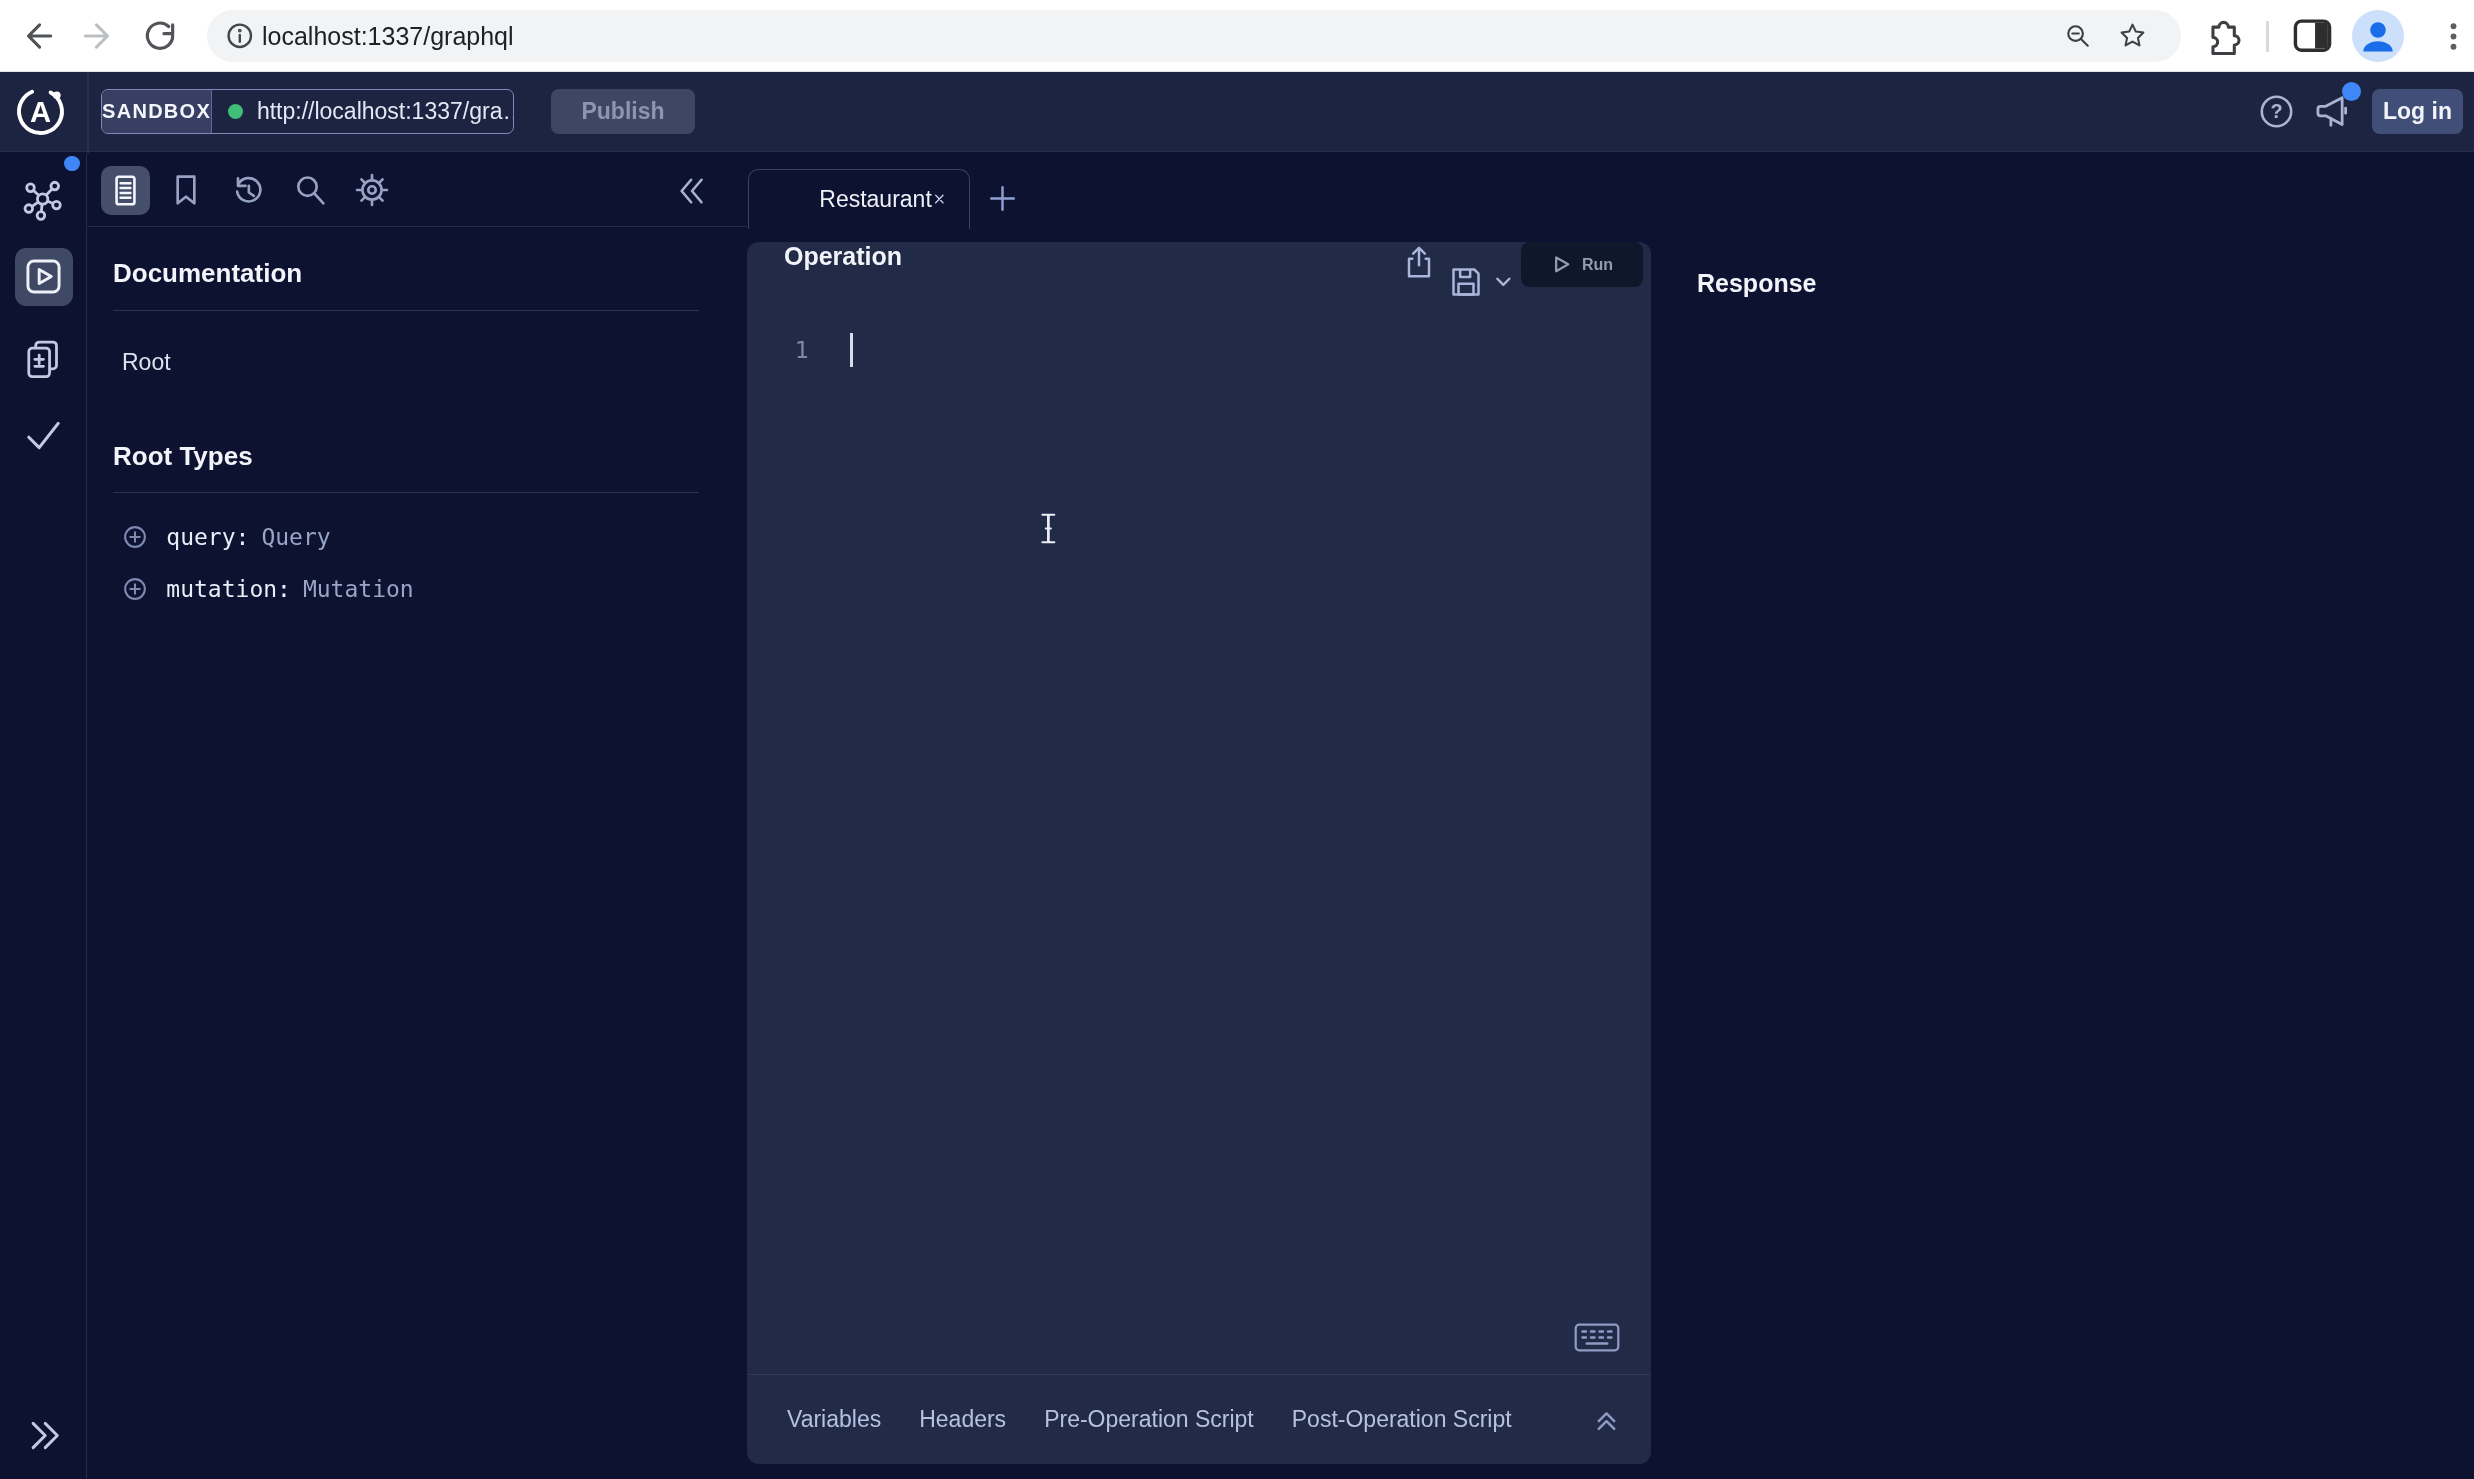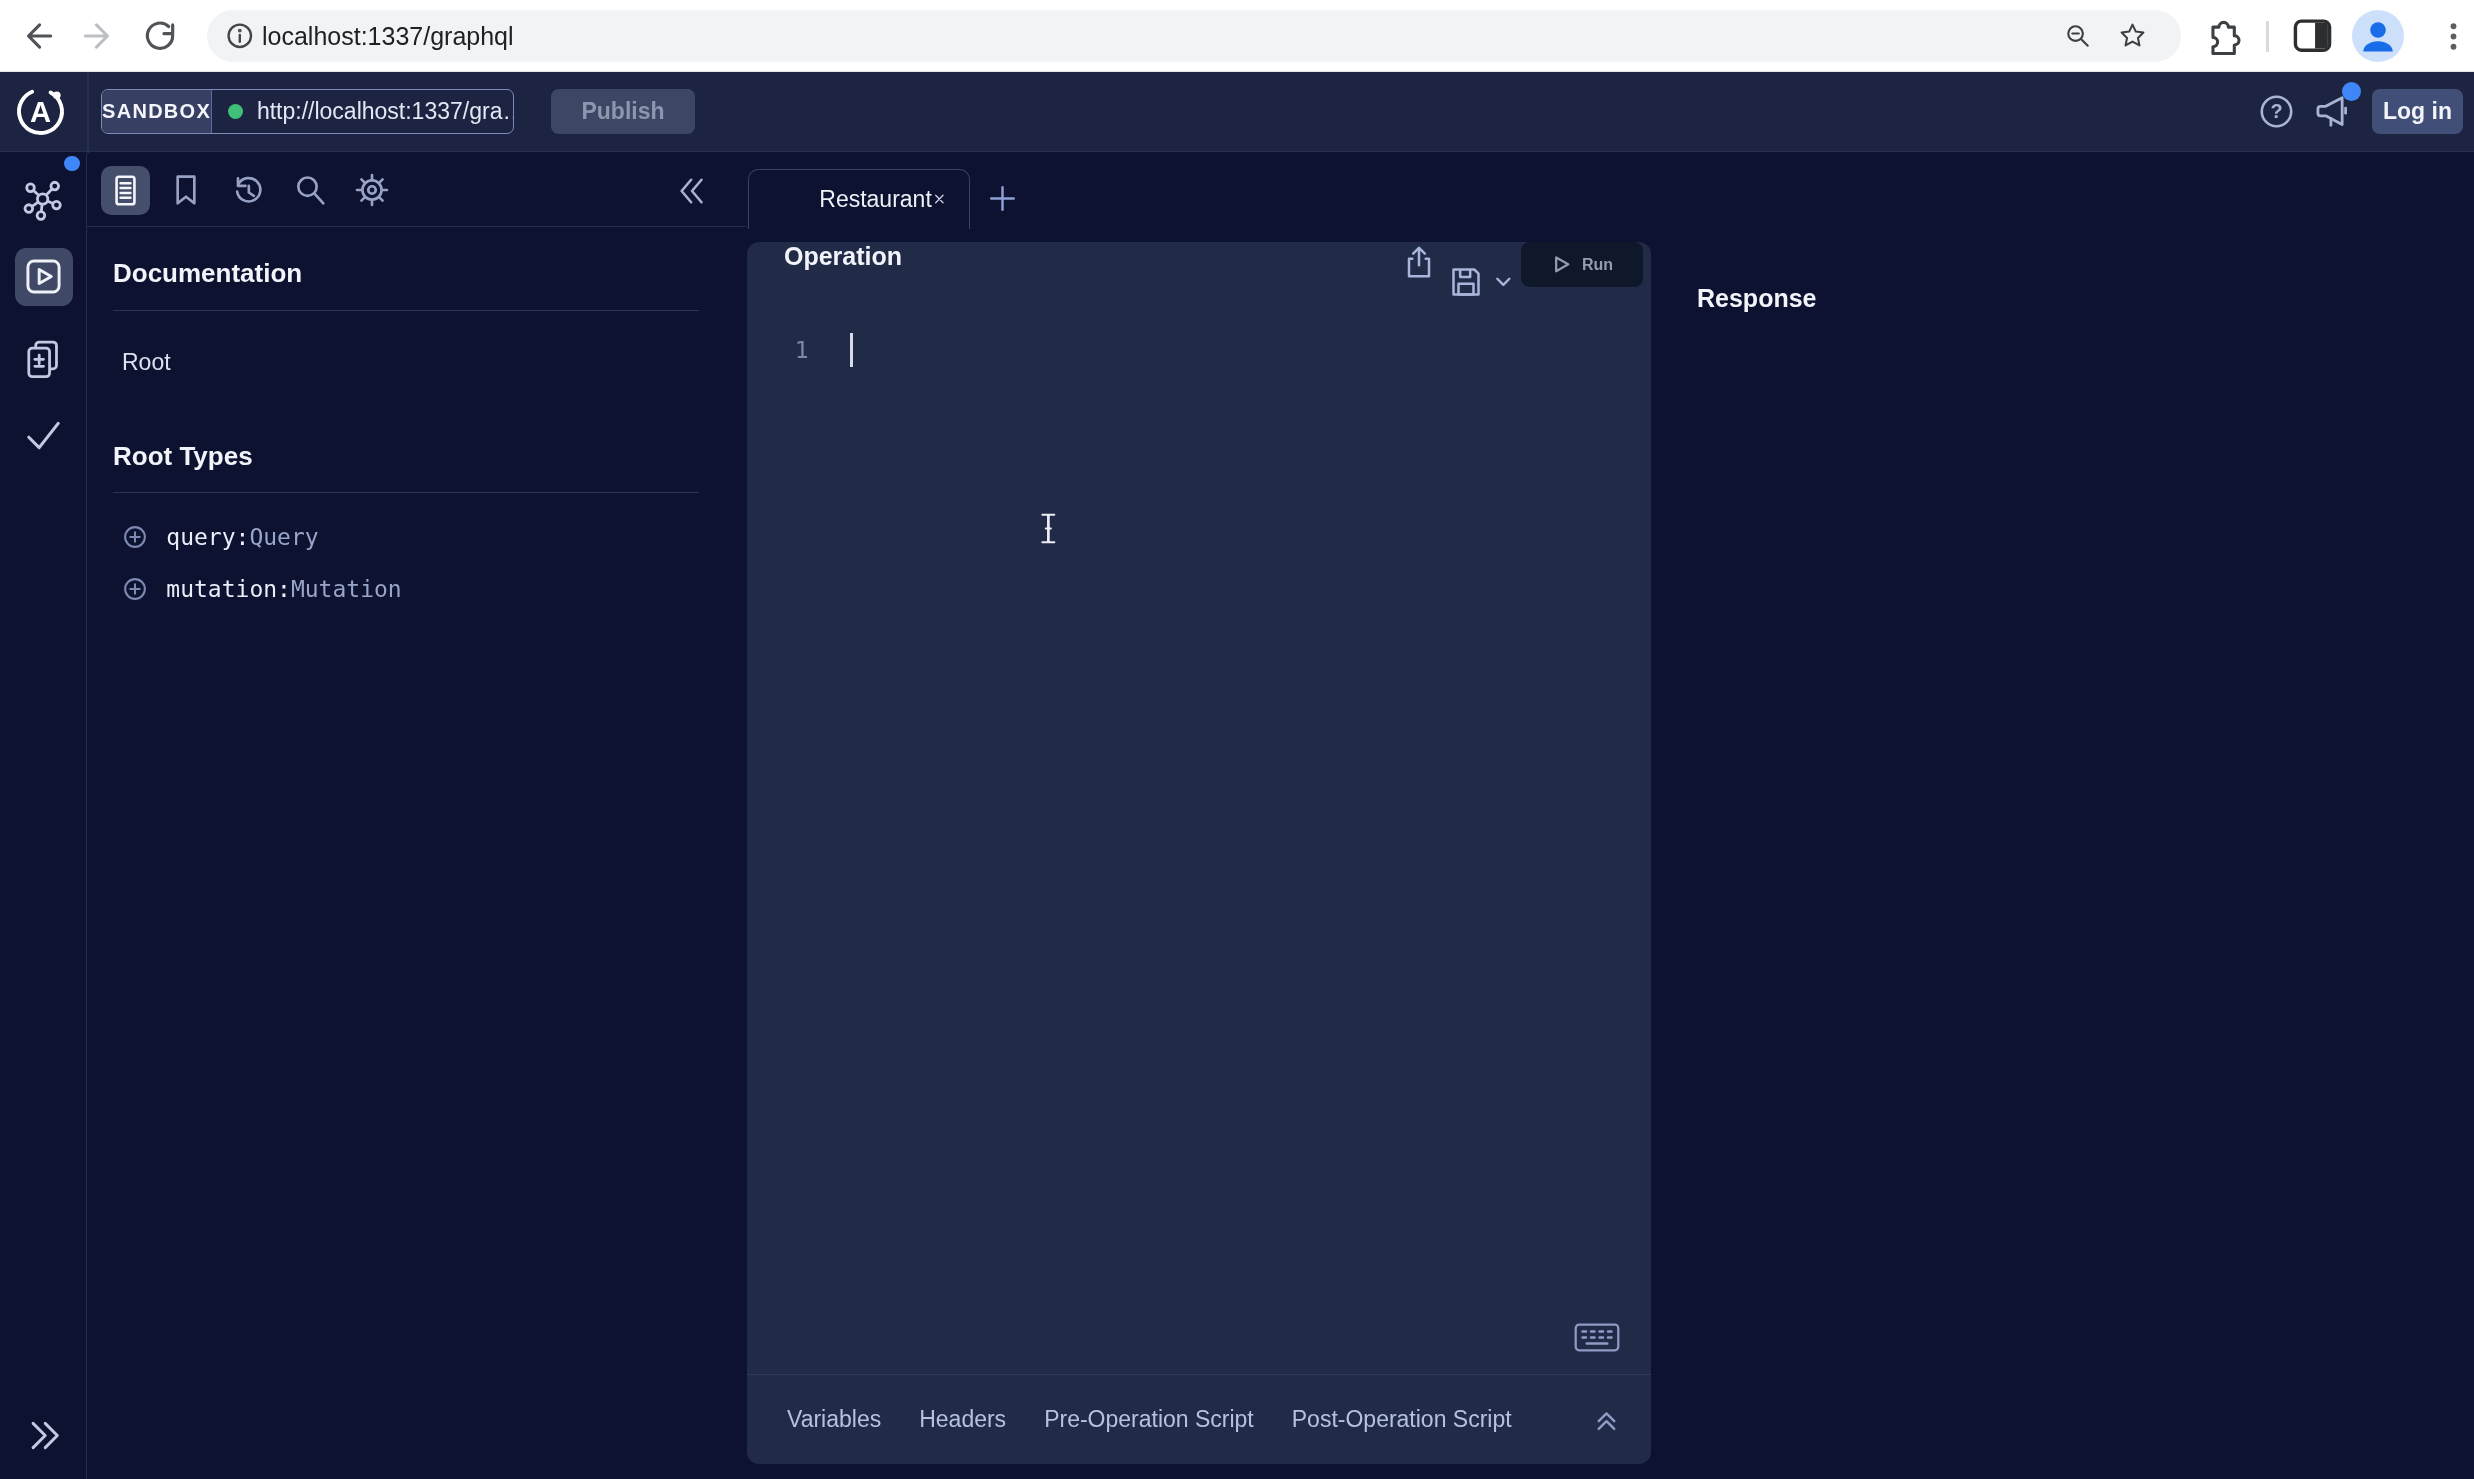--- a/index.html
+++ b/index.html
@@ -57,21 +57,21 @@
   .collapse-ic { position:absolute; right:36px; top:18px; width:38px; height:38px; color:#A7B1D2; }
   .doc-content { padding:31px 48px 0 26px; }
   .doc-h { font-size:26px; font-weight:bold; color:#F2F4FA; }
   .doc-hr { border:none; border-top:1.7px solid #2B3457; margin-top:20.7px; }
   .doc-root { margin-top:38px; margin-left:9px; font-size:23px; color:#DDE2F0; }
   .doc-h2 { margin-top:65px; }
   .type-row { display:flex; align-items:center; gap:19px; margin-top:26px; margin-left:10.3px; }
   .plus-ic { width:24px; height:24px; color:#7E89B2; flex:none; }
   .mono { font-family:"DejaVu Sans Mono", monospace; font-size:23px; }
   .fname { color:#EAEEF8; }
-  .ftype { color:#98A4C8; }
+  .ftype { color:#98A4C8; margin-left:12px; }
 
   .main { flex:1; position:relative; }
   .tab { position:absolute; left:0.9px; top:14.6px; width:222px; height:60px; border:1.7px solid #3A4365; border-bottom:none; border-radius:10.3px 10.3px 0 0; display:flex; align-items:center; padding:0 22.4px; }
   .tab-label { font-size:23px; color:#EEF1F8; flex:1;margin-left:48px; }
   .tab-close { width:24px; height:24px; color:#C9CFE0; }
   .newtab-ic { position:absolute; left:239px; top:27.6px; width:33px; height:33px; color:#8FA0D4; }
 
   .card { position:absolute; left:0; top:88px; width:904px; bottom:15.5px; background:#212B48; border-radius:12px; display:flex; flex-direction:column; }
   .card-header { height:79px; flex:none; display:flex; padding:0 8px 0 37px; gap:7px; }
   .card-title { flex:1; font-size:25px; font-weight:bold; color:#F2F4FA; }
@@ -82,21 +82,21 @@
   .play-ic { width:20.7px; height:20.7px; }
   .editor { flex:1; position:relative; }
   .line-num { position:absolute; left:34px; top:15.5px; width:27.6px; text-align:right; font-family:"DejaVu Sans Mono", monospace; font-size:23px; color:#7E89A6; }
   .caret { position:absolute; left:103px; top:12px; width:3.4px; height:34px; background:#D8DCE8; }
   .ibeam { position:absolute; left:291px; top:191px; width:20.7px; height:33px; color:#ECEEF4; }
   .kbd-ic { position:absolute; right:31px; bottom:20.7px; width:46px; height:31px; color:#8F9BC4; }
   .card-footer { height:90px; flex:none; border-top:1.7px solid #2F3A5E; display:flex; align-items:center; padding-left:40px; gap:38px; }
   .foot-link { font-size:23px; color:#B6C1E2; }
   .collapse-up { margin-left:auto; margin-right:29px; width:31px; height:31px; color:#8F9BC4; }
 
-  .response-title { position:absolute; left:950px; top:130px; font-size:25px; font-weight:bold; color:#F2F4FA; }
+  .response-title { position:absolute; left:950px; top:115px; font-size:25px; font-weight:bold; color:#F2F4FA; }
 
   .expand-ic { position:absolute; left:20.7px; bottom:21.5px; width:45px; height:45px; color:#C2CAE2; }
 </style>
 </head>
 <body>
 
 <div class="browser-bar">
   <svg class="nav-ic nav-back" viewBox="0 0 48 48" fill="none" stroke="currentColor" stroke-width="4" stroke-linecap="round" stroke-linejoin="round">
       <path d="M26 10 L12 24 L26 38 M13 24 H40"></path>
     </svg>

